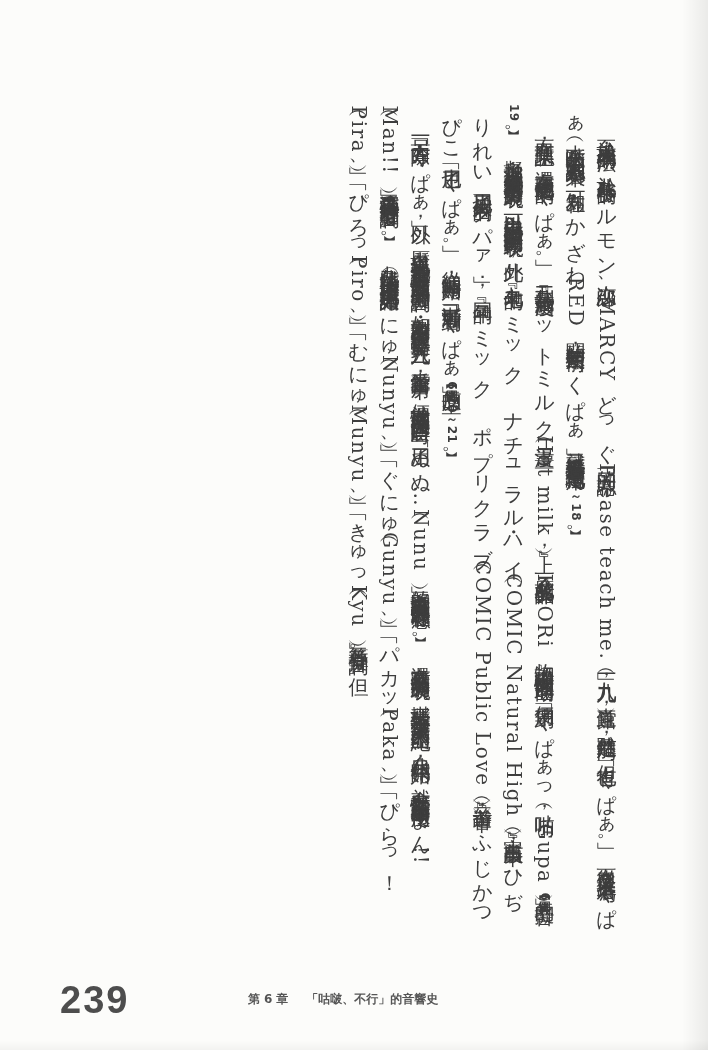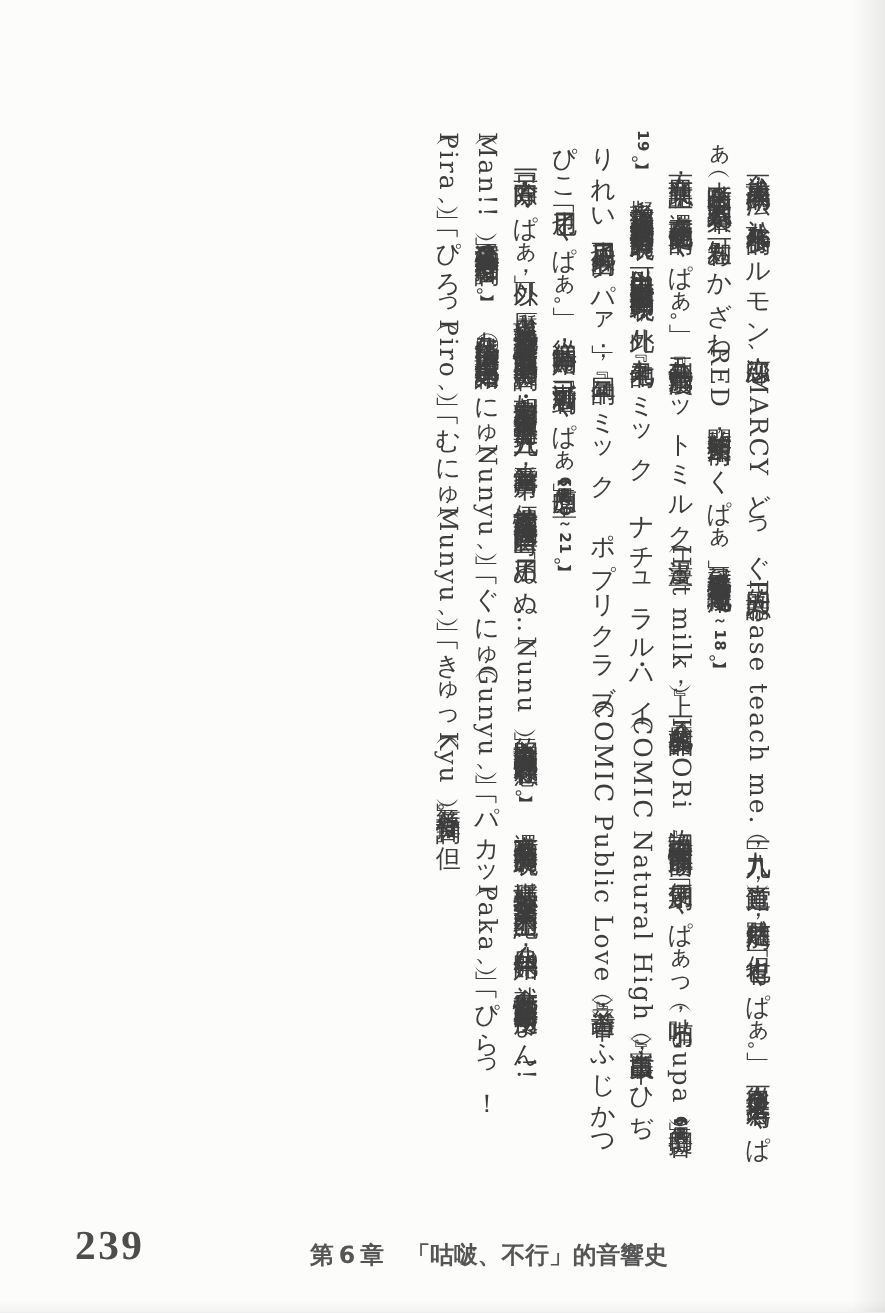--- a/index.html
+++ b/index.html
@@ -39,31 +39,31 @@
     font-family:"DejaVu Sans","Liberation Sans",sans-serif;
     font-weight:bold;
     font-size:12px;
     letter-spacing:0.5px;
   }
   .footer{
     position:absolute;left:0;top:975px;width:708px;height:50px;
   }
   .footer-pagenum{
     position:absolute;left:60px;top:4px;
-    font-family:Liberation Serif, serif;
+    font-family:Liberation Sans, sans-serif;
     font-weight:bold;
-    font-size:33px;
+    font-size:38px;
     letter-spacing:2px;
     color:#4d4d4d;
   }
   .footer-chapter{
     position:absolute;left:248px;top:16px;
     font-family:"DejaVu Sans","Liberation Sans",sans-serif;
     font-weight:bold;
-    font-size:19px;
+    font-size:12px;
     color:#555555;
     white-space:nowrap;
   }
   .footer-chapter .chapter-number{
     letter-spacing:4px;
     margin-right:14px;
   }
 </style>
 </head>
 <body>

